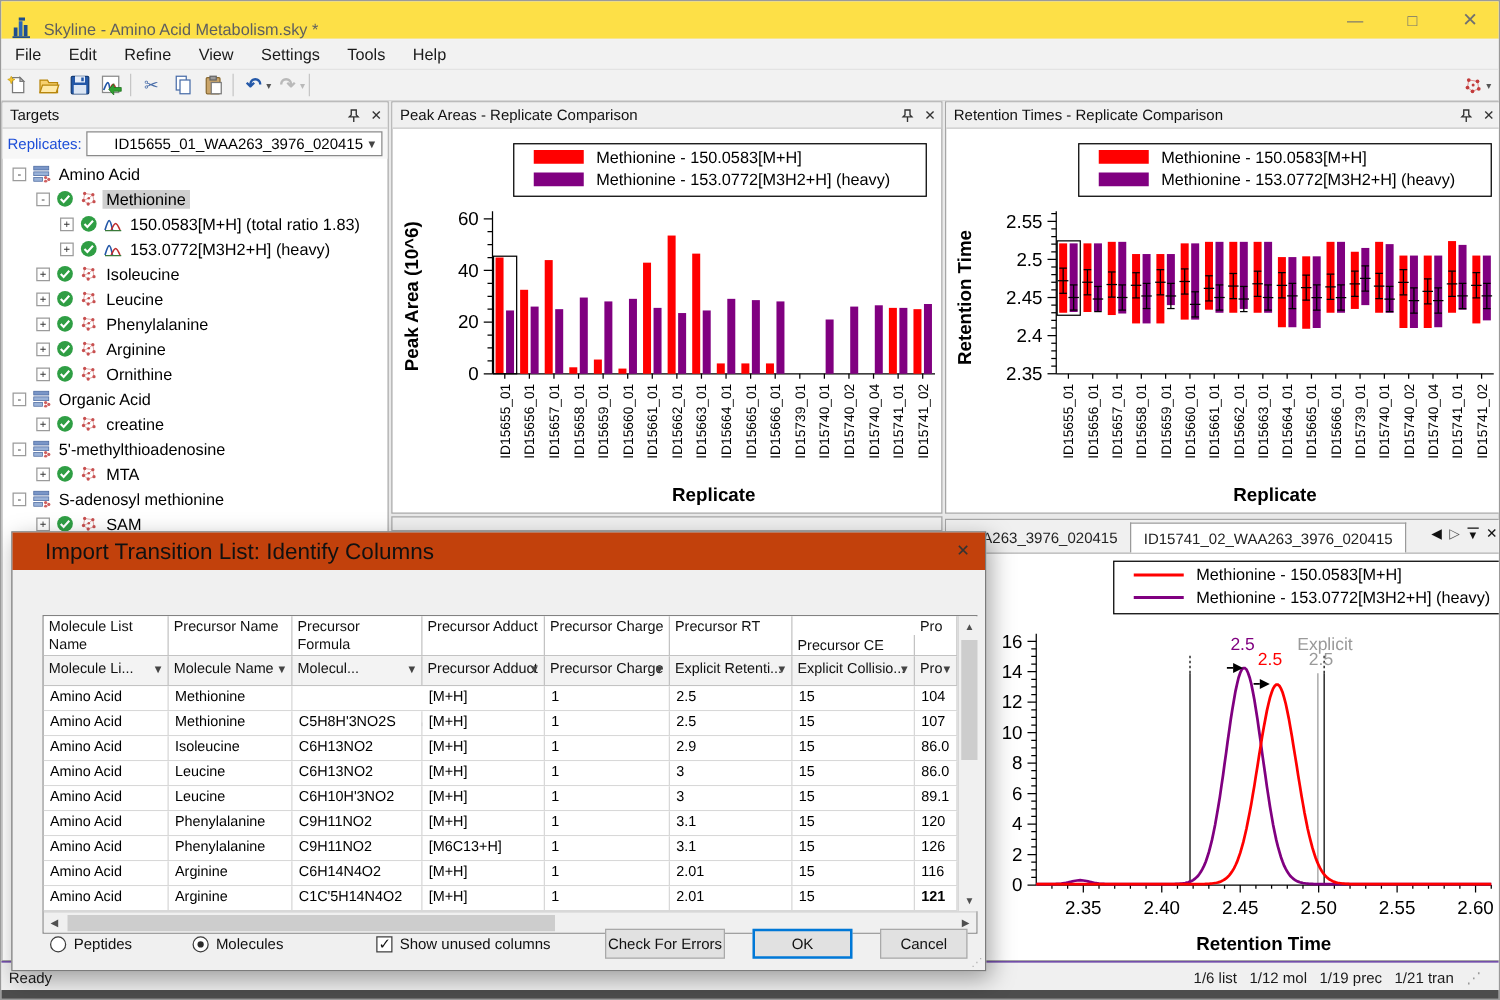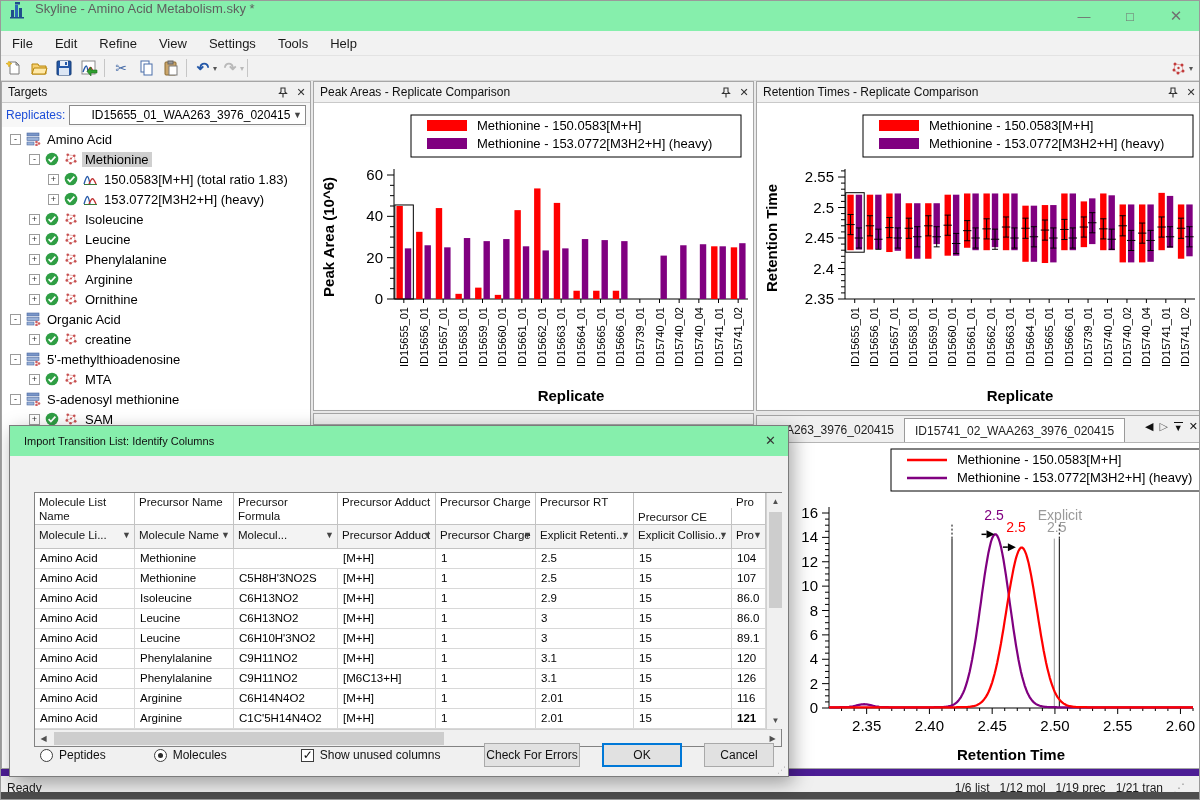--- a/index.html
+++ b/index.html
@@ -1,20 +1,20 @@
 <!DOCTYPE html>
 <html><head>
 <meta charset="utf-8">
 <style>
   * { margin:0; padding:0; box-sizing:border-box; }
   html,body { width:1200px; height:800px; font-family:"Liberation Sans",sans-serif; background:#fff; overflow:hidden; }
   #window { position:relative; width:1200px; height:800px; background:#e9e9e9; border:1px solid #9a9a9a; overflow:hidden; }
 
   
-  #titlebar { position:absolute; left:0; top:0; width:100%; height:30px; background:#86efac; display:flex; align-items:flex-start; }
+  #titlebar { position:absolute; left:0; top:0; width:100%; height:30px; background:#fde047; display:flex; align-items:flex-end; }
   #titlebar .title { color:#5f5f5f; font-size:13px; margin-left:8px; }
   #win-buttons { position:absolute; right:0; top:0; height:30px; display:flex; }
   #win-buttons span { width:46px; height:30px; display:flex; align-items:center; justify-content:center; color:#707070; font-size:13px; }
   #menubar { position:absolute; left:0; top:30px; width:100%; height:25px; background:#f2f2f2; display:flex; align-items:center; border-bottom:1px solid #e3e3e3; }
   #menubar .mitem { padding:4px 11px; font-size:13px; color:#1a1a1a; }
   #toolbar { position:absolute; left:0; top:55px; width:100%; height:25px; background:#f2f2f2; display:flex; align-items:center; border-bottom:1px solid #d6d6d6; }
   .tbtn { width:24px; height:22px; display:flex; align-items:center; justify-content:center; margin-left:1px; }
   .tsep { width:1px; height:18px; background:#c6c6c6; margin:0 3px; }
   .tdrop { font-size:8px; color:#555; margin-left:-2px; }
   #tool-right { position:absolute; right:6px; top:0; height:25px; display:flex; align-items:center; }
@@ -45,21 +45,21 @@
   #mid-sliver { position:absolute; left:312px; top:412px; width:441px; height:12px; background:#f0f0f0; border:1px solid #a6a6a6; }
 
   
   #chromo-tabs { position:absolute; left:0; top:0; width:100%; height:27px; background:#f0f0f0; border-bottom:1px solid #b5b5b5; display:flex; align-items:flex-end; font-size:12px; }
   .ctab { height:24px; display:flex; align-items:center; padding:0 10px; color:#222; overflow:hidden; white-space:nowrap; }
   .ctab.active { background:#fff; border:1px solid #9a9a9a; border-bottom:none; }
   #tabnav { position:absolute; right:2px; top:4px; display:flex; gap:6px; align-items:center; font-size:11px; color:#111; }
 
   
   #dialog { position:absolute; left:8px; top:424px; width:780px; height:352px; background:#f0f0f0; border:1px solid #7b7b7b; box-shadow:4px 6px 18px rgba(0,0,0,.35); z-index:50; }
-  #dlg-title { height:30px; background:#86efac; display:flex; align-items:center; padding-left:14px; font-size:11px; color:#111; }
+  #dlg-title { height:30px; background:#c2410c; display:flex; align-items:center; padding-left:26px; font-size:18px; color:#111; }
   #dlg-close { position:absolute; right:12px; top:7px; color:#333; font-size:13px; }
   #dlg-table-wrap { position:absolute; left:24px; top:66px; width:748px; background:#fff; border:1px solid #828282; }
   #dlg-grid { display:flex; }
   #grid-cols { width:731px; }
   .hrow1 { display:flex; height:32px; background:#fff; border-bottom:1px solid #c3c3c3; }
   .hrow1 .cell { font-size:11.5px; color:#111; padding:2px 4px; border-right:1px solid #c3c3c3; overflow:hidden; line-height:1.25; }
   .hrow2 { display:flex; height:24px; background:#f3f3f3; border-bottom:1px solid #c3c3c3; }
   .hrow2 .cell { font-size:11.5px; color:#111; padding:4px 2px 0 4px; border-right:1px solid #c3c3c3; overflow:hidden; white-space:nowrap; position:relative; }
   .hrow2 .cell .chev { position:absolute; right:3px; top:5px; font-size:9px; color:#444; }
   .drow { display:flex; height:20px; border-bottom:1px solid #d8d8d8; background:#fff; }
@@ -76,21 +76,21 @@
   #dlg-footer { position:absolute; left:0; bottom:8px; width:100%; height:26px; display:flex; align-items:center; font-size:12px; color:#111;gap:12px; }
   .radio { width:13px; height:13px; border:1px solid #3c3c3c; border-radius:50%; background:#fff; margin-right:6px; position:relative; flex:none; }
   .radio.on::after { content:""; position:absolute; left:3px; top:3px; width:5px; height:5px; border-radius:50%; background:#2b2b2b; }
   .chk { width:13px; height:13px; border:1px solid #3c3c3c; background:#fff; margin-right:6px; position:relative; flex:none; }
   .chk.on::after { content:"✓"; position:absolute; left:1px; top:-2px; font-size:12px; color:#111; }
   .dbtn { height:24px; background:#e1e1e1; border:1px solid #a9a9a9; font-size:12px; color:#111; display:flex; align-items:center; justify-content:center; }
   .dbtn.default { border:2px solid #0078d7; }
   #dlg-grip { position:absolute; right:2px; bottom:1px; color:#b0b0b0; font-size:9px; }
 
   
-  #statusbar { position:absolute; left:0; top:768px; width:100%; height:24px; background:#f0f0f0; border-top:7px solid #4c1d95; font-size:12px; color:#1a1a1a; }
+  #statusbar { position:absolute; left:0; top:768px; width:100%; height:24px; background:#f0f0f0; border-top:1px solid #4c1d95; font-size:12px; color:#1a1a1a; }
   #status-ready { position:absolute; left:6px; top:5px; }
   #status-counts { position:absolute; right:14px; top:5px; display:flex; gap:10px; }
   #bottomband { position:absolute; left:0; top:791px; width:100%; height:9px; background:#4d4d4d; }
 </style>
 </head>
 <body>
 
 <div id="window">
 
   <div id="titlebar">

